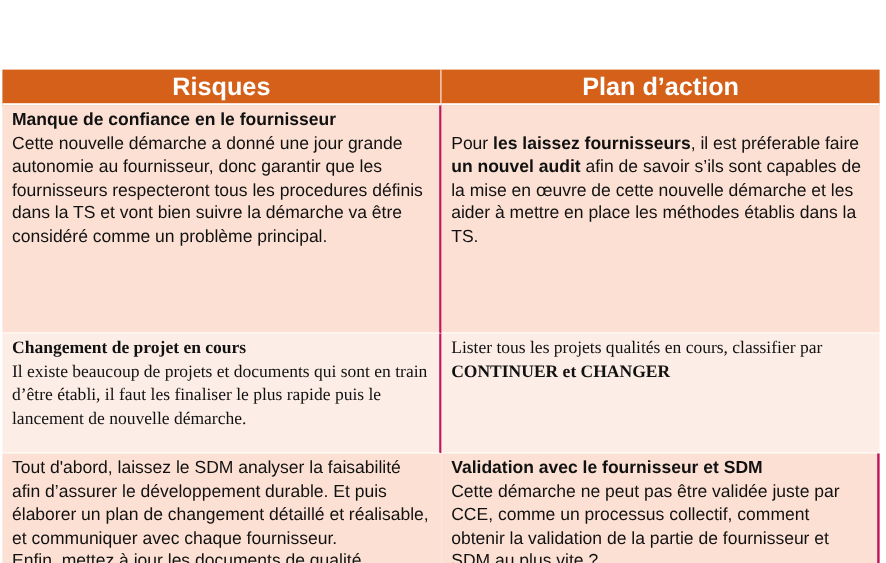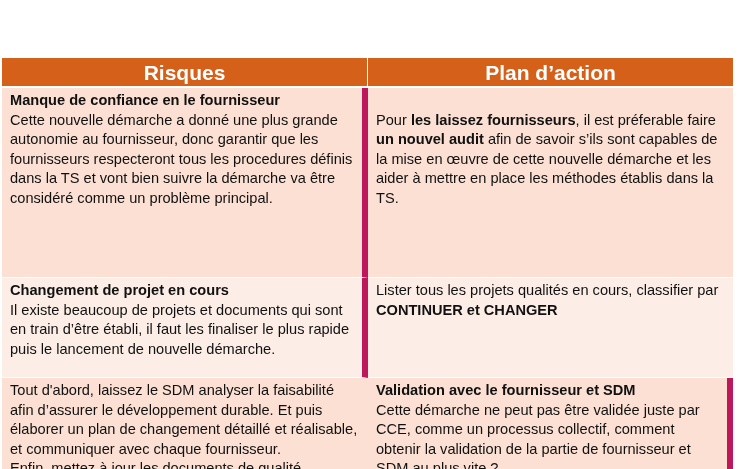--- a/index.html
+++ b/index.html
@@ -3,38 +3,38 @@
   <meta charset="utf-8">
   <style>
     html, body { margin: 0; padding: 0; background: #ffffff; }
     body { width: 738px; height: 469px; overflow: hidden; font-family: "Liberation Sans", sans-serif; color: #111; }
     .table { position: absolute; left: 2px; top: 14px; width: 733px; height: 466px; display: grid;
       grid-template-columns: 366px 365px; grid-template-rows: 30px 190px 100px 146px; margin-top: 44px; }
     .hdr { background: #D4601A; color: #fff; font-weight: bold; font-size: 21px; text-align: center; line-height: 30px;
       border-bottom: 2px solid #fff; }
     .hdr.left { border-right: 1px solid #fff; }
     .cell { font-size: 14.6px; line-height: 19.6px; padding: 3px 8px 0 8px; box-sizing: border-box; overflow: hidden; }
-    .cell.left { border-right: 6px solid #be185d; }
+    .cell.left { border-right: 2px solid #be185d; }
     .odd { background: #FBE0D3; border-bottom: 1px solid #fff; }
-    .even { background: #FCEEE6; border-bottom: 1px solid #fff; }
+    .even { background: #FCEEE6; border-bottom: 1px solid #fff; font-family: Liberation Serif, serif; }
     .cell .title { font-weight: bold; display: block; }
     .cell .para { display: block; }
     .cell .gap { display: block; height: 19.6px; }
     b { font-weight: bold; }
   </style>
 </head>
 <body>
 
 <div class="table">
   <div class="hdr left">Risques</div>
   <div class="hdr">Plan d’action</div>
 
   <div class="cell left odd">
     <span class="title">Manque de confiance en le fournisseur</span>
-    <span class="para">Cette nouvelle démarche a donné une plus grande autonomie au fournisseur, donc  garantir que les fournisseurs respecteront tous les procedures définis dans la TS et vont bien suivre la démarche va être considéré comme un problème principal.</span>
+    <span class="para">Cette nouvelle démarche a donné une jour grande autonomie au fournisseur, donc  garantir que les fournisseurs respecteront tous les procedures définis dans la TS et vont bien suivre la démarche va être considéré comme un problème principal.</span>
   </div>
   <div class="cell odd">
     <span class="gap"></span>
     <span class="para"><span>Pour </span><b>les laissez fournisseurs</b><span>, il est préferable faire </span><b>un nouvel audit</b><span> afin de  savoir s’ils sont capables de la mise en œuvre de cette nouvelle démarche et les aider à mettre en place les méthodes établis dans la TS.</span></span>
   </div>
 
   <div class="cell left even">
     <span class="title">Changement de projet en cours</span>
     <span class="para">Il existe beaucoup de projets et documents qui sont en train d’être établi,  il faut les finaliser le plus rapide puis le lancement de nouvelle démarche.</span>
   </div>

